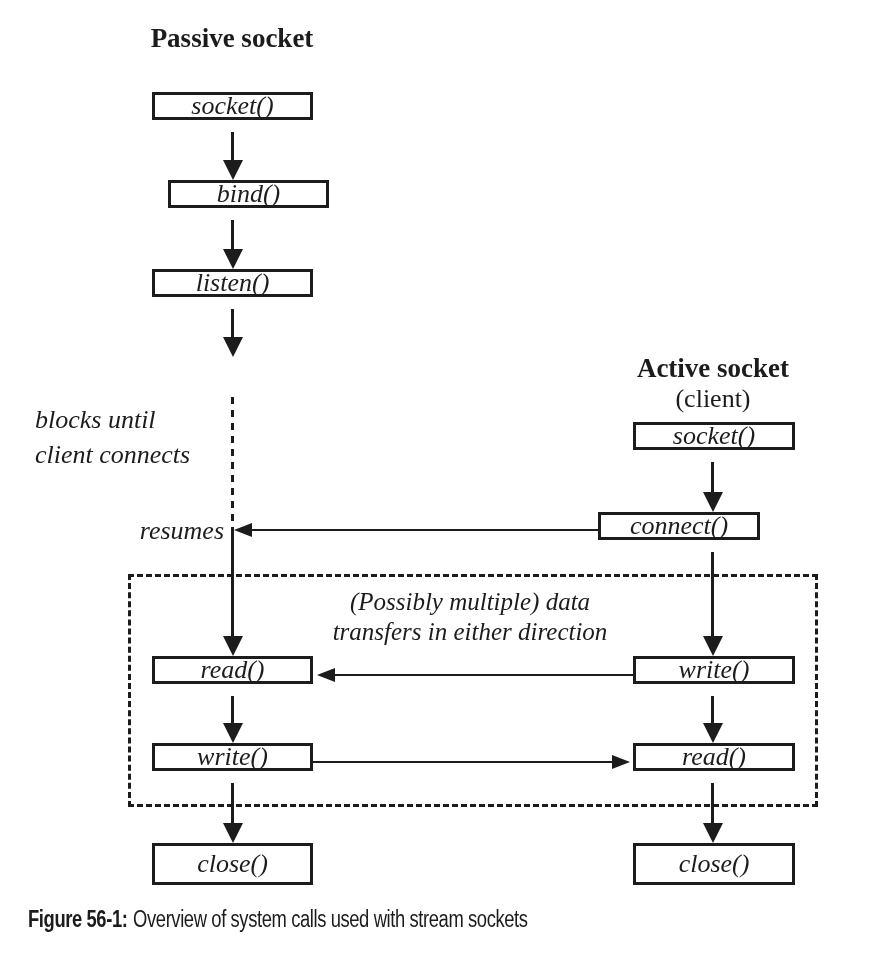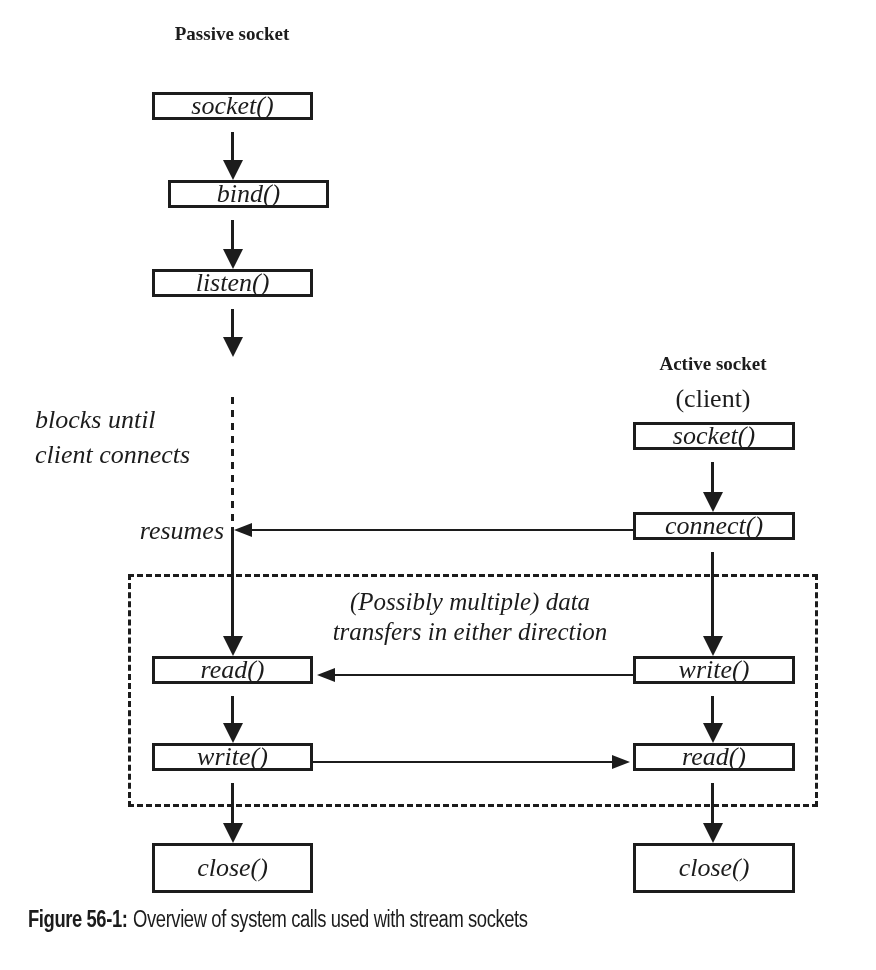--- a/index.html
+++ b/index.html
@@ -9,24 +9,24 @@
     background:var(--paper); overflow:hidden;
     font-family:"Liberation Serif","DejaVu Serif",serif;
     color:var(--ink);
   }
   .box {
     position:absolute; width:161px; height:28px; box-sizing:border-box;
     border:3px solid var(--ink); background:var(--paper);
     display:flex; align-items:center; justify-content:center;
     font-style:italic; font-size:26px; z-index:3;
   }
-  .box.tall { height:50px; }
+  .box.tall { height:42px; }
   .col-title {
     position:absolute; width:250px; text-align:center;
-    font-weight:bold; font-size:19px; z-index:2;
+    font-weight:bold; font-size:27px; z-index:2;
   }
   .col-sub {
     position:absolute; width:250px; text-align:center;
     font-size:26px; z-index:2;
   }
   .note {
     position:absolute; font-style:italic; font-size:26px; z-index:2;
   }
   .vline { position:absolute; width:3px; background:var(--ink); z-index:2; }
   .vdash {
@@ -73,21 +73,21 @@
   <div class="dashed-frame"></div>
 
   <div class="box" style="left:152px; top:92px;">socket()</div>
   <div class="box" style="left:168px; top:180px;">bind()</div>
   <div class="box" style="left:152px; top:269px;">listen()</div>
   <div class="box" style="left:152px; top:656px;">read()</div>
   <div class="box" style="left:152px; top:743px;">write()</div>
   <div class="box tall" style="left:152px; top:843px;">close()</div>
 
   <div class="box" style="left:633px; top:422px; width:162px;">socket()</div>
-  <div class="box" style="left:633px; top:512px; width:162px;">connect()</div>
+  <div class="box" style="left:598px; top:512px; width:162px;">connect()</div>
   <div class="box" style="left:633px; top:656px; width:162px;">write()</div>
   <div class="box" style="left:633px; top:743px; width:162px;">read()</div>
   <div class="box tall" style="left:633px; top:843px; width:162px;">close()</div>
 
   <div class="vline" style="left:231px; top:132px; height:28px;"></div>
   <div class="tri-down" style="left:223px; top:160px;"></div>
 
   <div class="vline" style="left:231px; top:220px; height:29px;"></div>
   <div class="tri-down" style="left:223px; top:249px;"></div>
 

